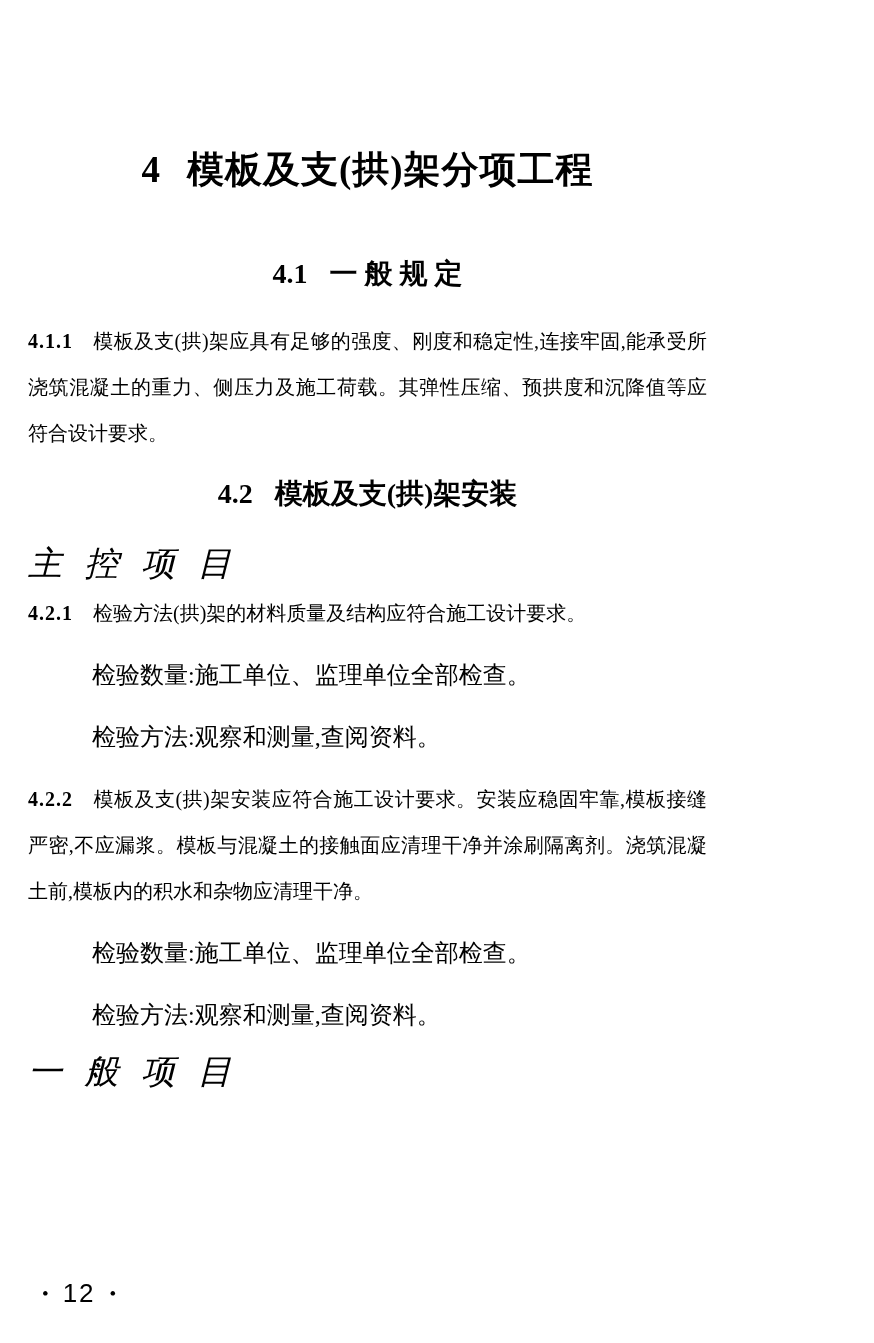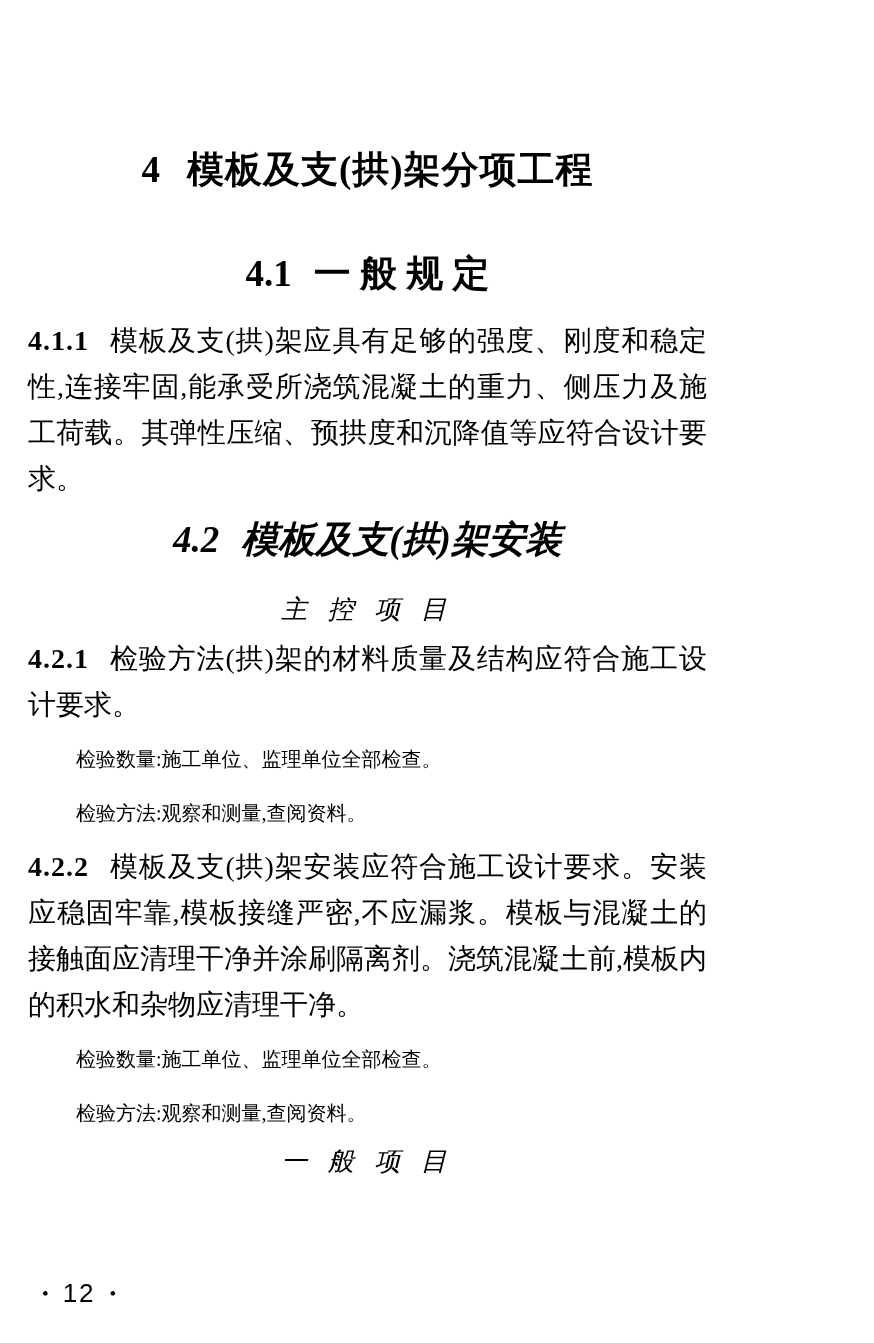--- a/index.html
+++ b/index.html
@@ -32,54 +32,53 @@
     font-weight: bold;
     line-height: 44px;
     letter-spacing: 1px;
   }
   h1.chapter .ch-num {
     margin-right: 26px;
   }
   
   h2.section {
     text-align: center;
-    font-size: 37px;
+    font-size: 28px;
     font-weight: bold;
     line-height: 36px;
   }
   h2.sec-41 { margin: 64px 0 26px 0; }
-  h2.sec-42 { margin: 20px 0 0 0; font-style: italic; }
+  h2.sec-42 { margin: 20px 0 0 0; }
   h2.section .sec-num { margin-right: 22px; }
   
   .subheading {
-    text-align: center;
-    font-size: 26px;
+    font-size: 34px;
     font-weight: 500;
     font-style: italic;
     line-height: 36px;
     letter-spacing: 7px;
   }
   .sub-master { margin: 34px 0 8px 0; }
   .sub-general { margin: 6px 0 6px 0; }
   
   p.clause {
     margin: 0;
-    font-size: 28px;
+    font-size: 20px;
     line-height: 46px;
     text-align: justify;
     text-justify: inter-ideograph;
   }
   p.clause .num {
     font-weight: bold;
     letter-spacing: 1px;
     margin-right: 20px;
   }
   p.inspection {
-    margin: 8px;
-    font-size: 20px;
+    margin: 16px;
+    font-size: 24px;
     line-height: 46px;
     text-indent: 2em;
     text-align: justify;
   }
   
   .footer {
     position: absolute;
     left: 42px;
     top: 1278px;
     font-size: 26px;

